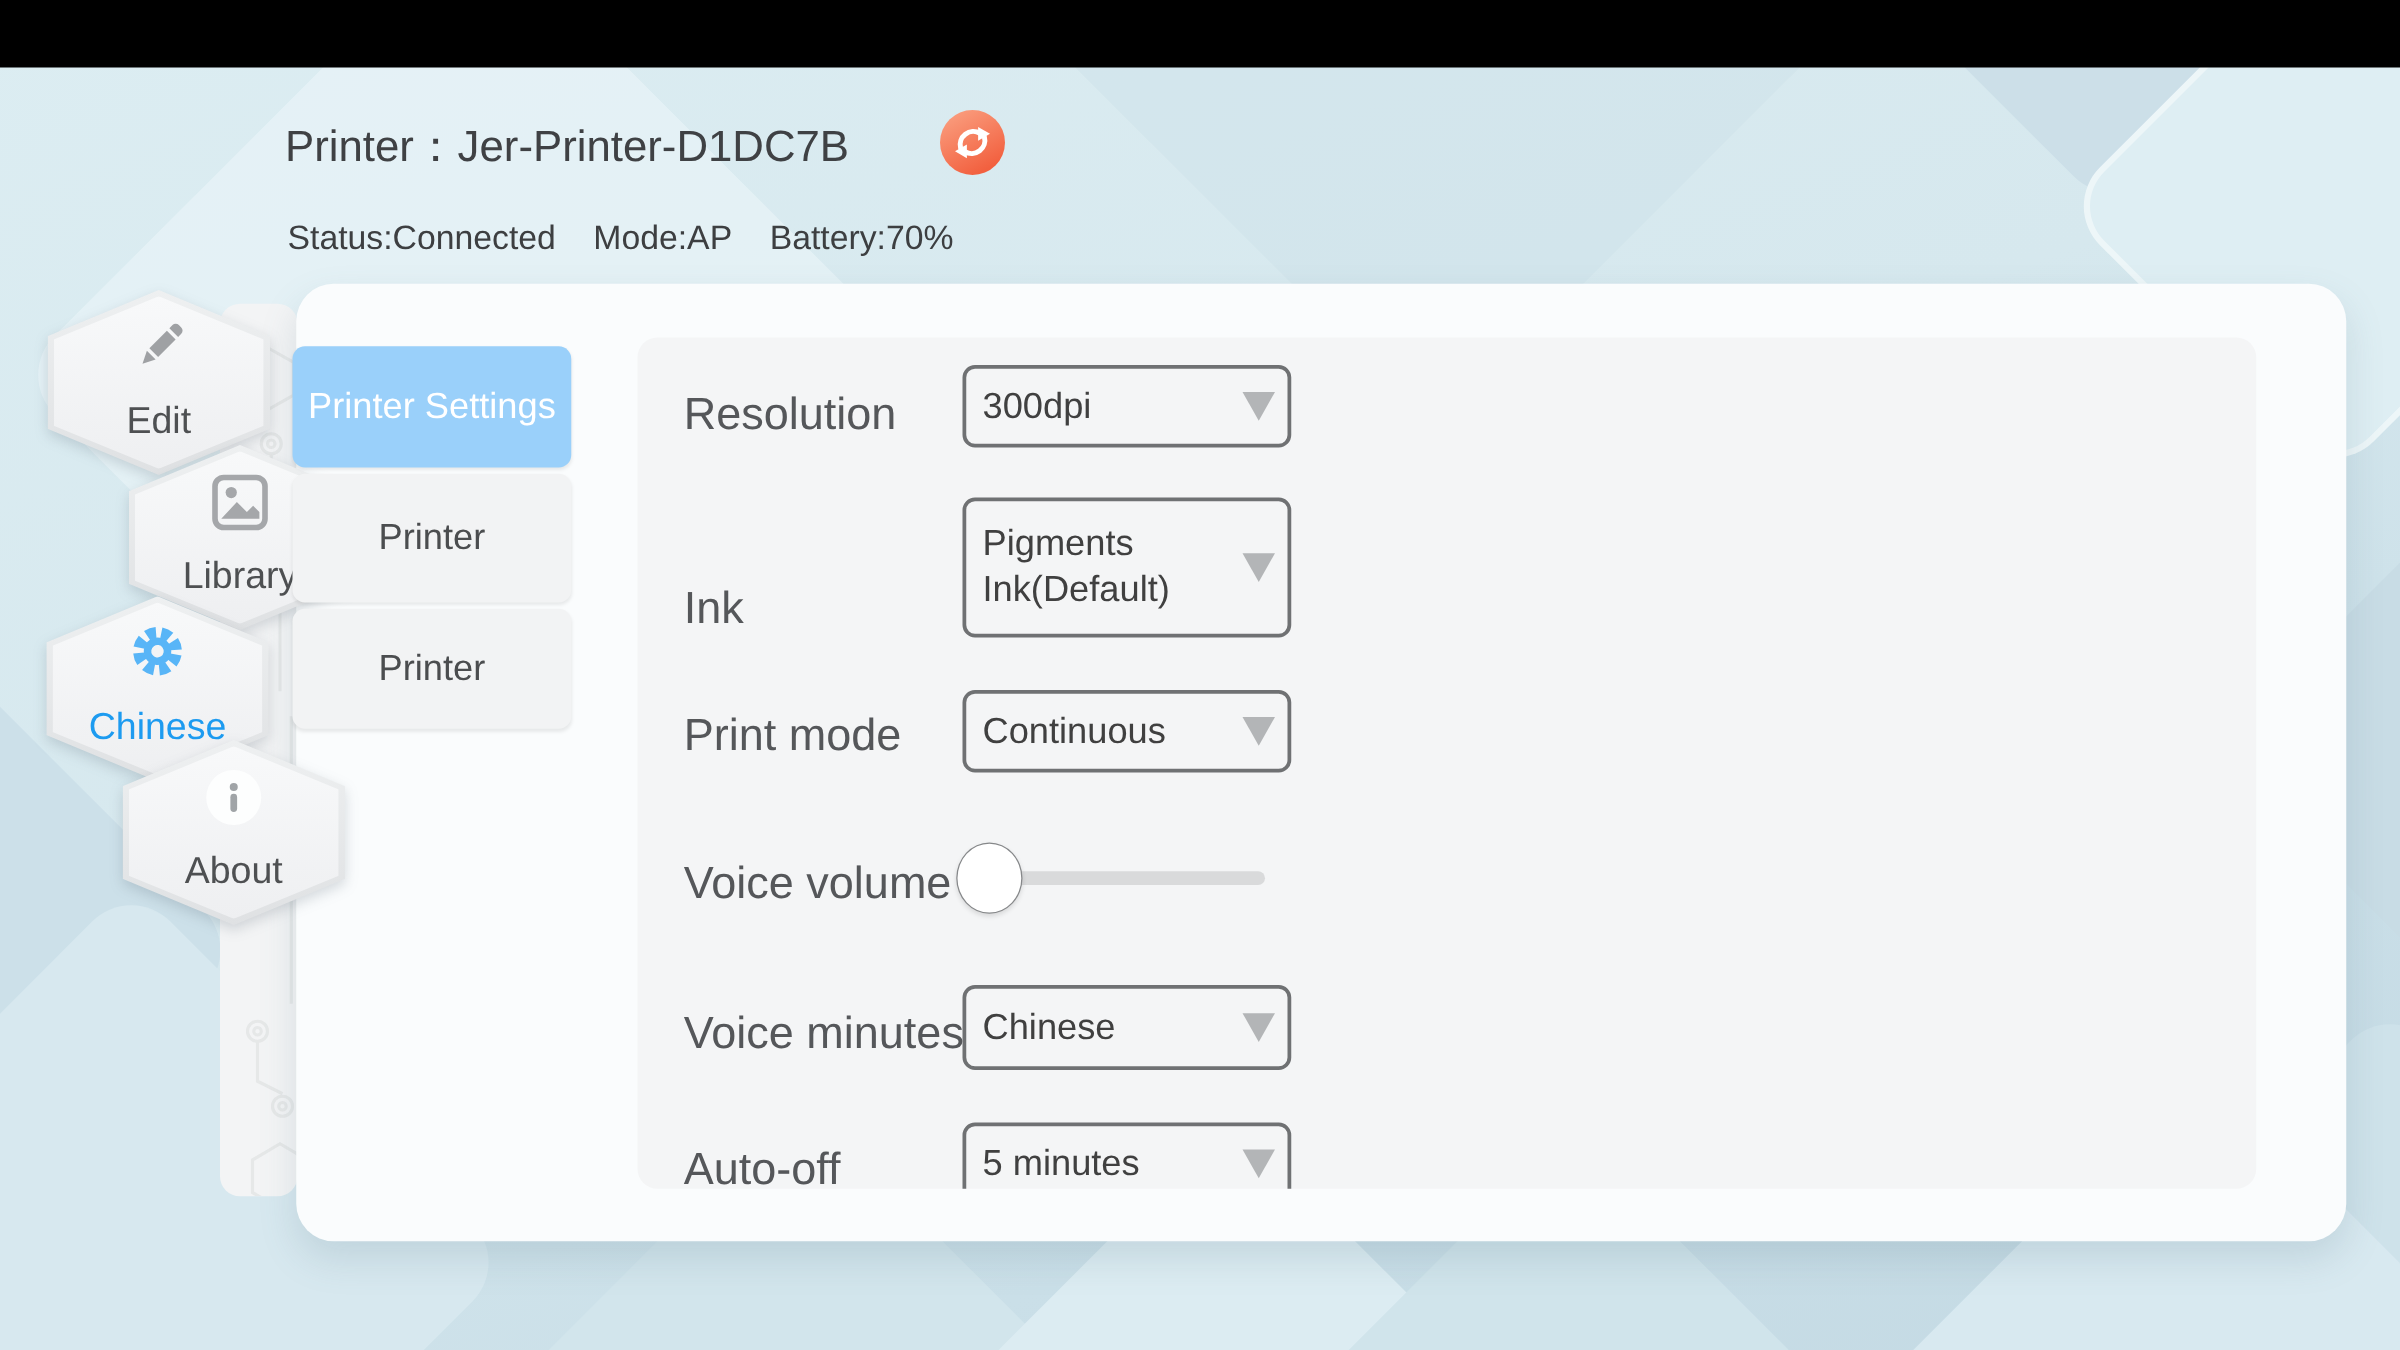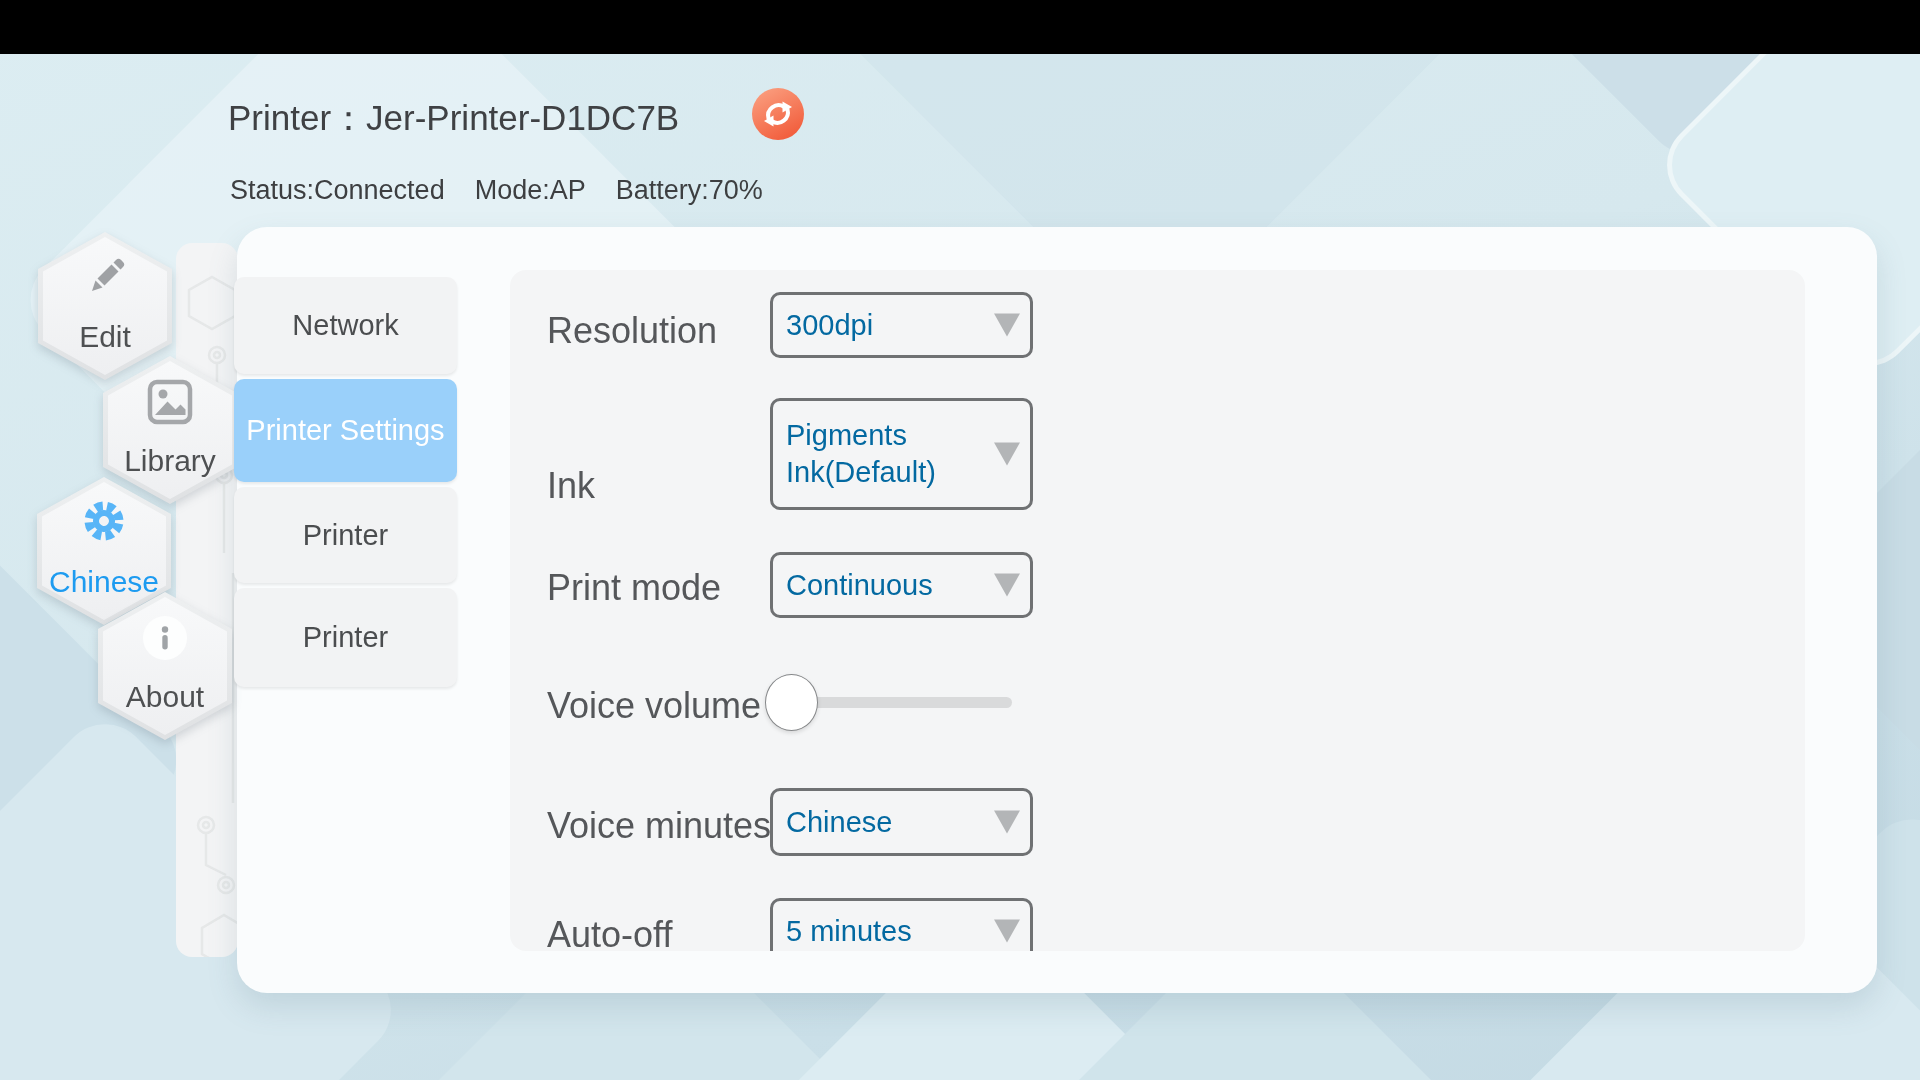--- a/index.html
+++ b/index.html
@@ -26,21 +26,21 @@
   .title{position:absolute;left:228px;top:96px;font-size:35px;line-height:44px;color:#3f4144;}
   .refresh-btn{position:absolute;left:752px;top:88px;width:52px;height:52px;cursor:pointer;}
   .status-row{position:absolute;left:230px;top:175px;display:flex;gap:30px;font-size:27px;color:#3d3f41;}
 
   .outer-panel{position:absolute;left:237px;top:227px;width:1640px;height:766px;background:#fafcfd;
     border-radius:30px;box-shadow:0 14px 30px rgba(90,120,140,.18);}
   .side-strip{position:absolute;left:176px;top:243px;width:62px;height:714px;background:#f3f4f5;
     border-radius:16px;overflow:hidden;}
 
   
-  .hex{position:absolute;width:134px;height:148px;filter:drop-shadow(0 4px 5px rgba(80,95,110,.22));cursor:pointer;}
+  .hex{position:absolute;width:134px;height:148px;filter:drop-shadow(0 4px 5px rgba(80,95,110,.22));cursor:pointer;padding-left:44px;}
   .hex-outer,.hex-inner{clip-path:polygon(50% 0,100% 25%,100% 75%,50% 100%,0 75%,0 25%);}
   .hex-outer{position:absolute;inset:0;background:linear-gradient(180deg,#eef0f1,#dfe1e3);}
   .hex-inner{position:absolute;inset:5px;background:linear-gradient(180deg,#f8f9fa,#eeeff1);}
   .hex-edit{left:38px;top:232px;}
   .hex-library{left:103px;top:356px;}
   .hex-settings{left:37px;top:477px;}
   .hex-about{left:98px;top:592px;}
   .hex-icon{position:absolute;left:50%;top:22px;transform:translateX(-50%);}
   .hex-label{position:absolute;left:50%;top:88px;transform:translateX(-50%);font-size:30px;color:#4e5052;white-space:nowrap;}
   .hex-label.active{color:#1d9bf0;}
@@ -54,21 +54,21 @@
   .tab:nth-child(2){height:103px;}
   .tab:nth-child(3){height:96px;}
   .tab:nth-child(4){height:99px;}
 
   
   .inner-panel{position:absolute;left:510px;top:270px;width:1295px;height:681px;background:#f4f5f6;
     border-radius:16px;overflow:hidden;}
   .row-label{position:absolute;left:37px;font-size:36px;line-height:34px;color:#55575a;white-space:nowrap;}
   .dropdown{position:absolute;left:260px;width:263px;border:3px solid #6f7173;border-radius:10px;
     box-sizing:border-box;display:flex;align-items:center;cursor:pointer;background:transparent;}
-  .dd-value{padding-left:13px;padding-right:44px;font-size:29px;line-height:37px;color:#0369a1;}
+  .dd-value{padding-left:13px;padding-right:44px;font-size:29px;line-height:37px;color:#404040;}
   .dd-arrow{position:absolute;right:10px;top:50%;transform:translateY(-50%);width:0;height:0;
     border-left:13px solid transparent;border-right:13px solid transparent;border-top:23px solid #b3b5b7;}
   .lbl-1{top:44px;} .dd-1{top:22px;height:66px;}
   .lbl-2{top:170px;margin-top:29px;} .dd-2{top:128px;height:112px;}
   .lbl-3{top:301px;} .dd-3{top:282px;height:66px;}
   .lbl-4{top:419px;}
   .lbl-5{top:539px;} .dd-5{top:518px;height:68px;}
   .lbl-6{top:648px;} .dd-6{top:628px;height:66px;}
 
   .slider-track{position:absolute;left:280px;top:427px;width:222px;height:11px;border-radius:6px;background:#d9dadb;cursor:pointer;}
@@ -199,21 +199,20 @@
       <svg width="48" height="48" viewBox="0 0 48 48">
         <circle cx="24" cy="24" r="22" fill="#fdfefe"></circle>
         <circle cx="24" cy="15.5" r="3.2" fill="#a0a4a7"></circle>
         <rect x="21.3" y="21" width="5.4" height="14.5" rx="2.7" fill="#a0a4a7"></rect>
       </svg>
     </span>
     <span class="hex-label">About</span>
   </div>
 
   <div class="tabs">
-    <div class="tab">Network</div>
     <div class="tab active">Printer Settings</div>
     <div class="tab">Printer</div>
     <div class="tab">Printer</div>
   </div>
 
   <div class="inner-panel">
 
     <div class="row-label lbl-1">Resolution</div>
     <div class="dropdown dd-1">
       <span class="dd-value">300dpi</span>

